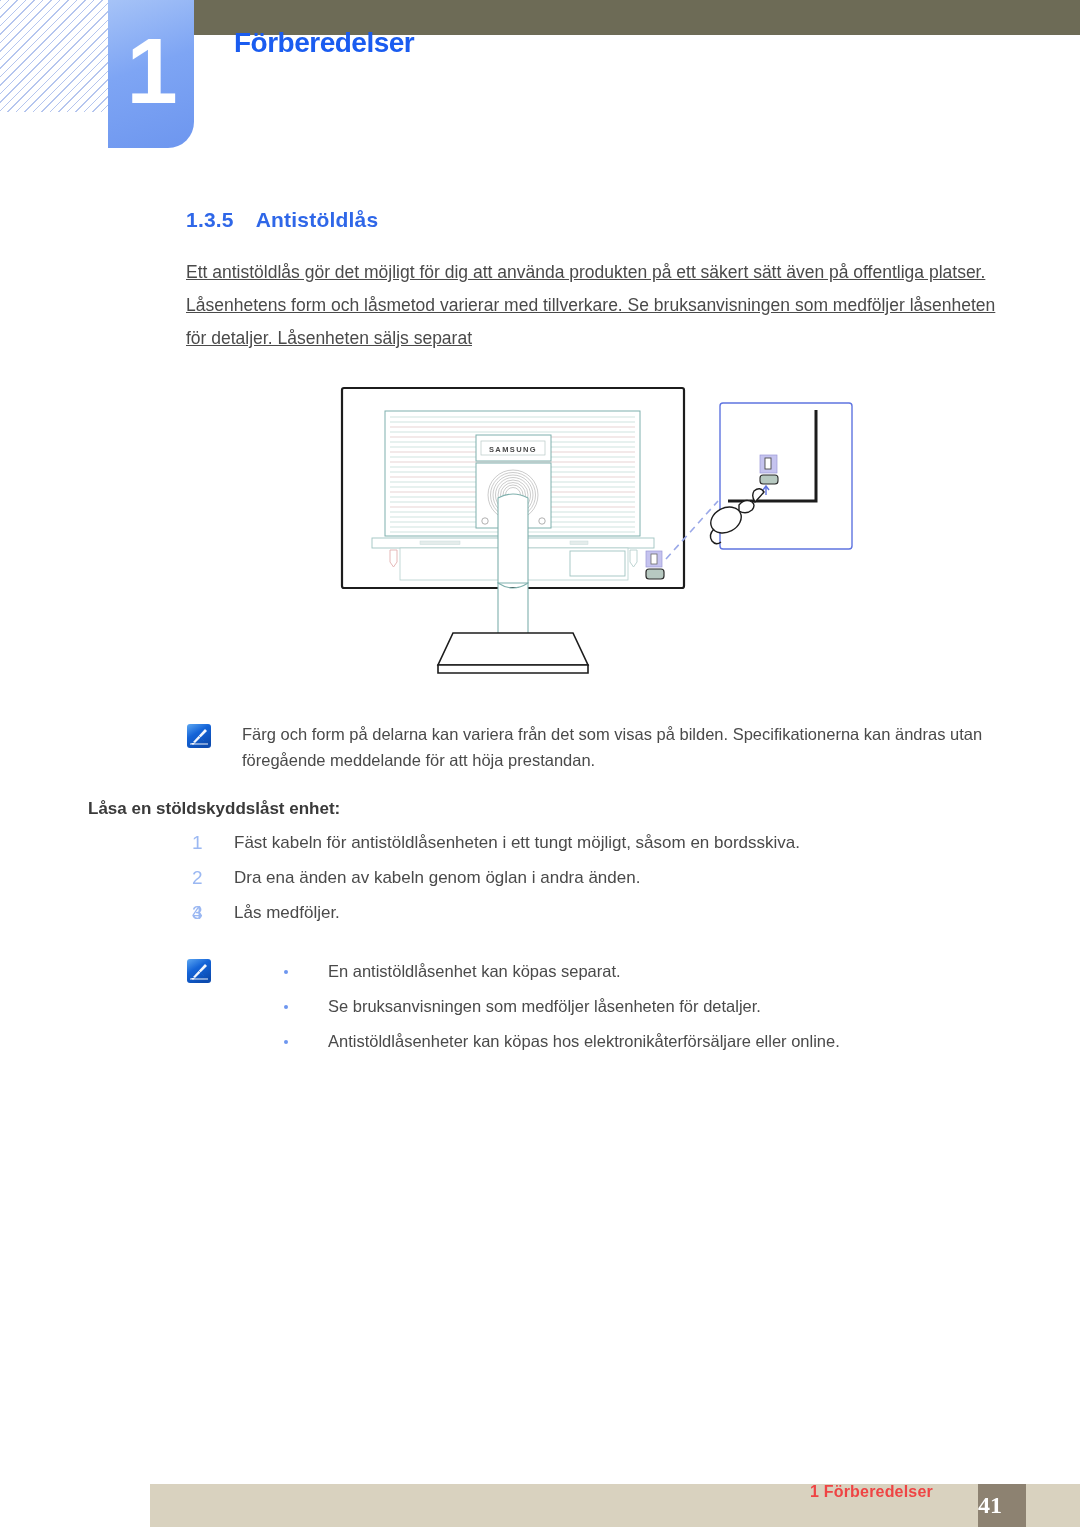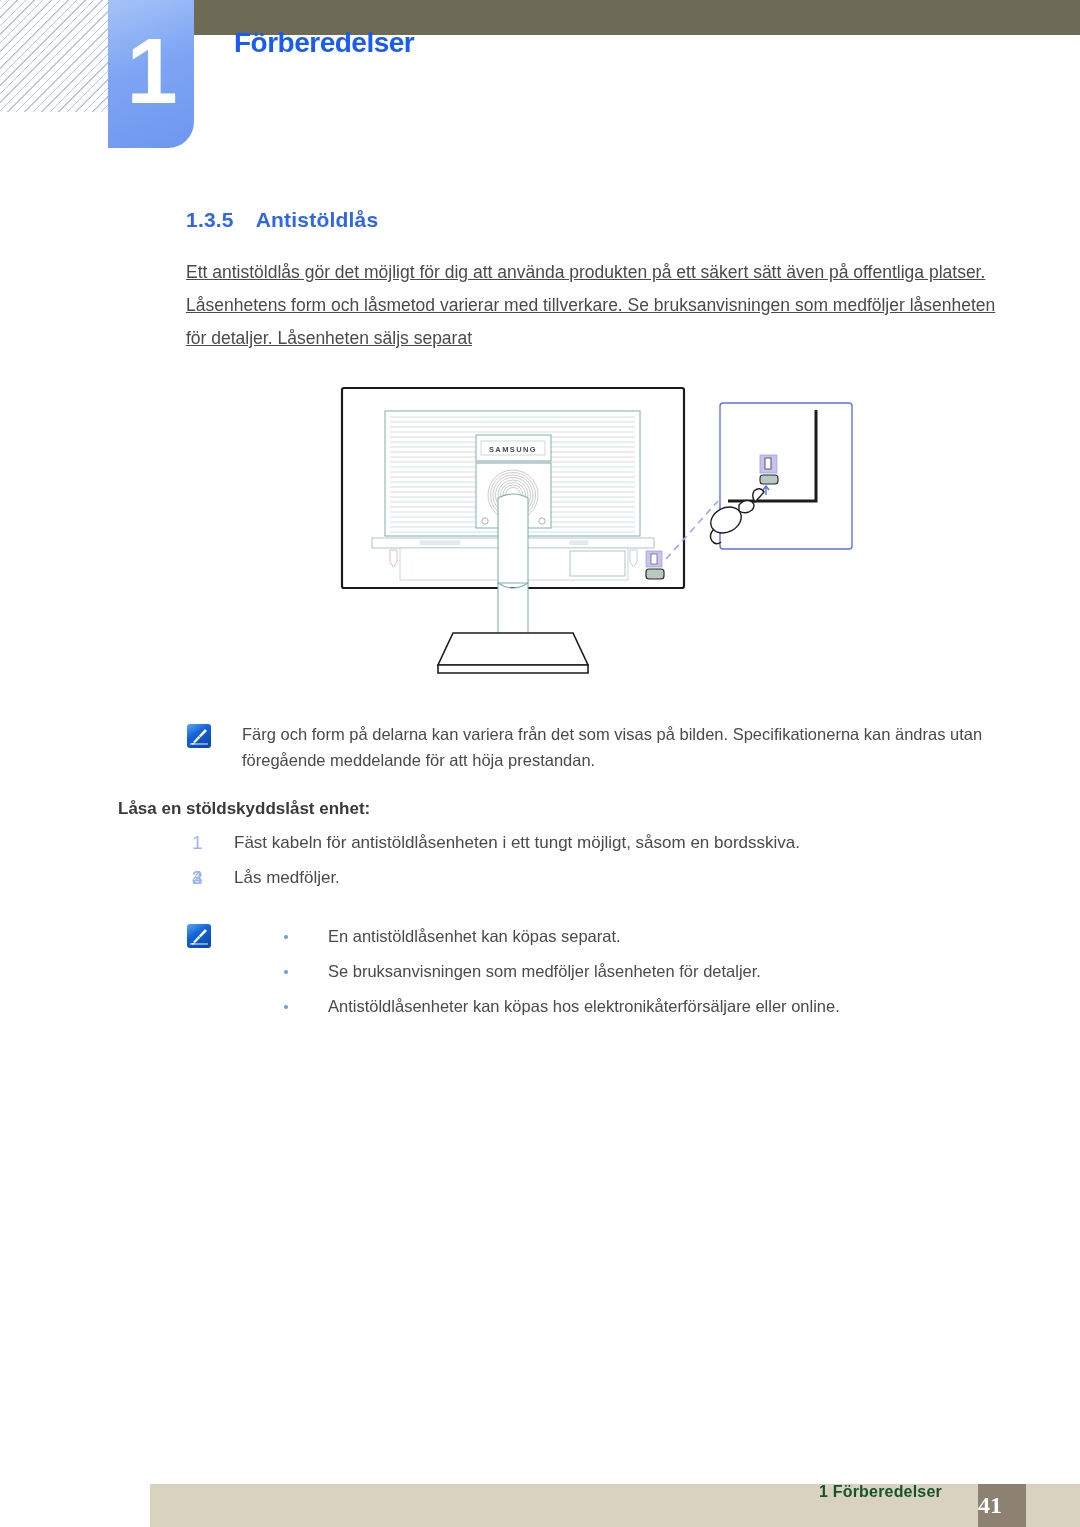--- a/index.html
+++ b/index.html
@@ -153,21 +153,21 @@
     left: 2px;
     top: 14px;
     width: 4px;
     height: 4px;
     border-radius: 50%;
     background: #6d96ef;
   }
 
   
   .procedure-title {
-    margin: 26px 0 0 118px;
+    margin: 26px 0 0 88px;
     font-size: 17px;
     font-weight: bold;
     color: #3a3a3a;
   }
   .procedure-list {
     margin: 6px 0 0 186px;
     padding: 0;
     list-style: none;
   }
   .procedure-list li {
@@ -197,25 +197,25 @@
   .footer-bar {
     position: absolute;
     left: 150px;
     top: 14px;
     width: 930px;
     height: 43px;
     background: #d9d2bf;
   }
   .footer-label {
     position: absolute;
-    right: 138px;
+    right: 147px;
     top: 13px;
     font-size: 16px;
     font-weight: bold;
-    color: #14532d;
+    color: #ef4444;
     letter-spacing: 0.2px;
   }
   .footer-pagebox {
     position: absolute;
     left: 978px;
     top: 14px;
     width: 48px;
     height: 43px;
     background: #8d8271;
     display: flex;
@@ -376,20 +376,21 @@
   </div>
 
   <div class="procedure-title">Låsa en stöldskyddslåst enhet:</div>
   <ol class="procedure-list">
     <li>
       <span class="step-num">1</span>
       <span>Fäst kabeln för antistöldlåsenheten i ett tungt möjligt, såsom en bordsskiva.</span>
     </li>
     <li>
       <span class="step-num">2</span>
+      <span>Dra ena änden av kabeln genom öglan i andra änden.</span>
     </li>
     <li>
       <span class="step-num">3</span>
     </li>
     <li>
       <span class="step-num">4</span>
       <span>Lås medföljer.</span>
     </li>
   </ol>
 

